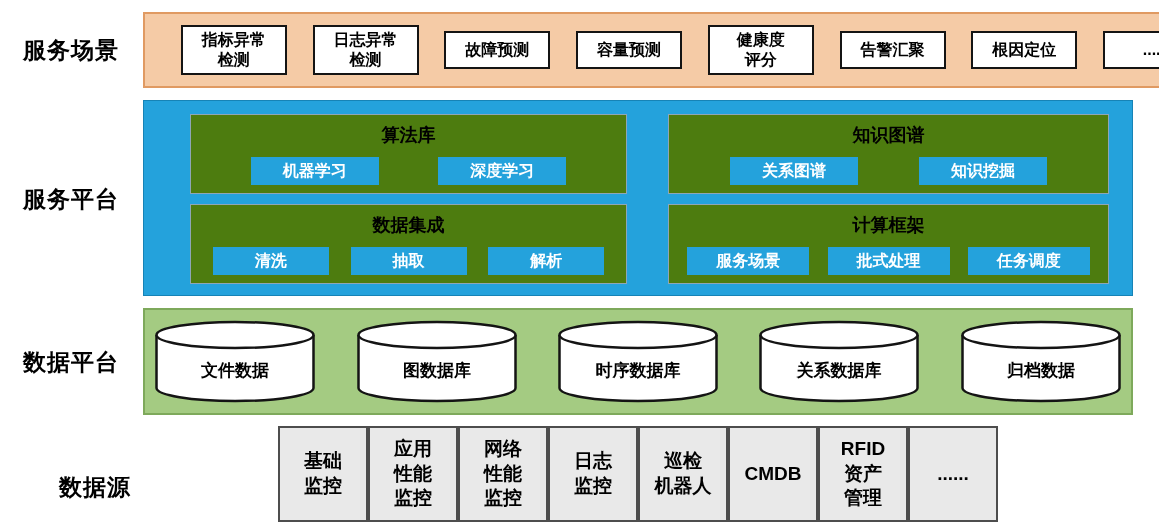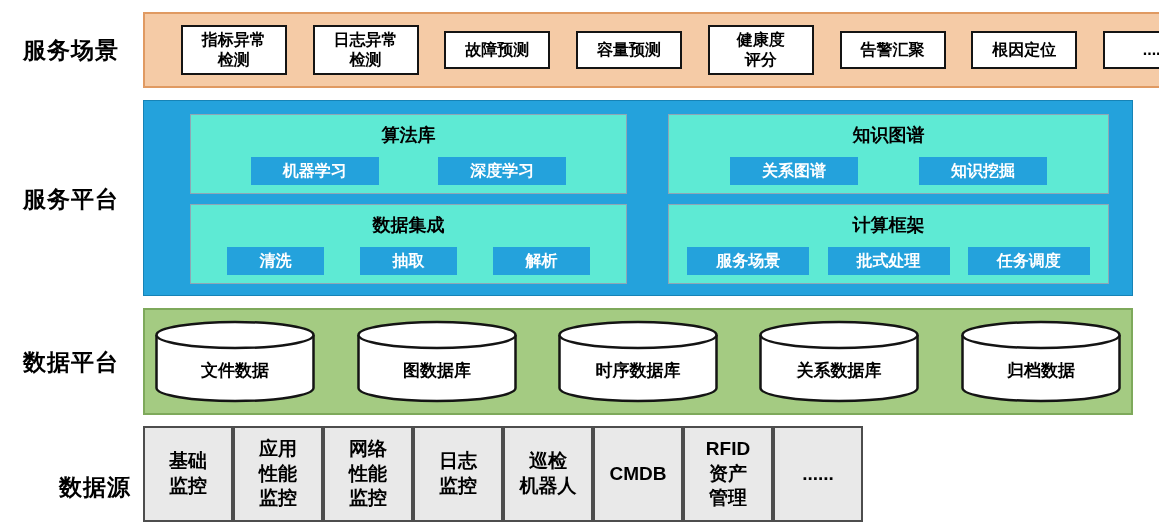--- a/index.html
+++ b/index.html
@@ -33,53 +33,53 @@
     white-space:pre-line;padding:3px 2px;
   }
   
   .platform-band{
     position:absolute;left:143px;top:100px;width:990px;height:196px;
     background:var(--platform-band,#24A2DC);
     border:1px solid #1683b6;
     box-sizing:border-box;
   }
   .panel{
-    position:absolute;background:#5eead4;border:1px solid #8fa6b5;
+    position:absolute;background:#4d7c0f;border:1px solid #8fa6b5;
     box-sizing:border-box;
     display:flex;flex-direction:column;align-items:stretch;
     padding-top:8px;
   }
   .panel.p0{left:46px;top:13px;width:437px;height:80px;}
   .panel.p1{left:524px;top:13px;width:441px;height:80px;}
   .panel.p2{left:46px;top:103px;width:437px;height:80px;}
   .panel.p3{left:524px;top:103px;width:441px;height:80px;}
   .panel-title{text-align:center;font-weight:bold;font-size:18px;line-height:24px;}
   .panel-buttons{display:flex;justify-content:space-evenly;margin-top:10px;}
   .btn{
     background:var(--button,#24A2DC);color:#fff;font-weight:bold;font-size:16px;
     height:28px;display:flex;align-items:center;justify-content:center;
   }
   .panel.p0 .btn,.panel.p1 .btn{width:128px;}
-  .panel.p2 .btn{width:97px;}
+  .panel.p2 .btn{width:116px;}
   .panel.p3 .btn{width:122px;}
   
   .data-band{
     position:absolute;left:143px;top:308px;width:990px;height:107px;
     background:var(--data-band,#A4CB82);
     border:2px solid var(--data-border,#7EA95B);
     box-sizing:border-box;
     display:flex;align-items:center;justify-content:space-evenly;
     padding:0 6px;
     gap:36px;
   }
   .cyl-text{font-family:"Liberation Sans","DejaVu Sans",sans-serif;font-size:17px;font-weight:bold;fill:#000;}
   
   .source-row{
     position:absolute;left:143px;top:426px;width:990px;height:96px;
-    display:flex;justify-content:flex-start;
+    display:flex;justify-content:center;
   }
   .source-box{
     width:90px;height:96px;box-sizing:border-box;
     background:var(--source-box,#E9E9E9);
     border:2px solid #4d4d4d;
     display:flex;align-items:center;justify-content:center;
     text-align:center;font-weight:bold;font-size:19px;line-height:1.3;
     white-space:pre-line;
   }
 </style>

